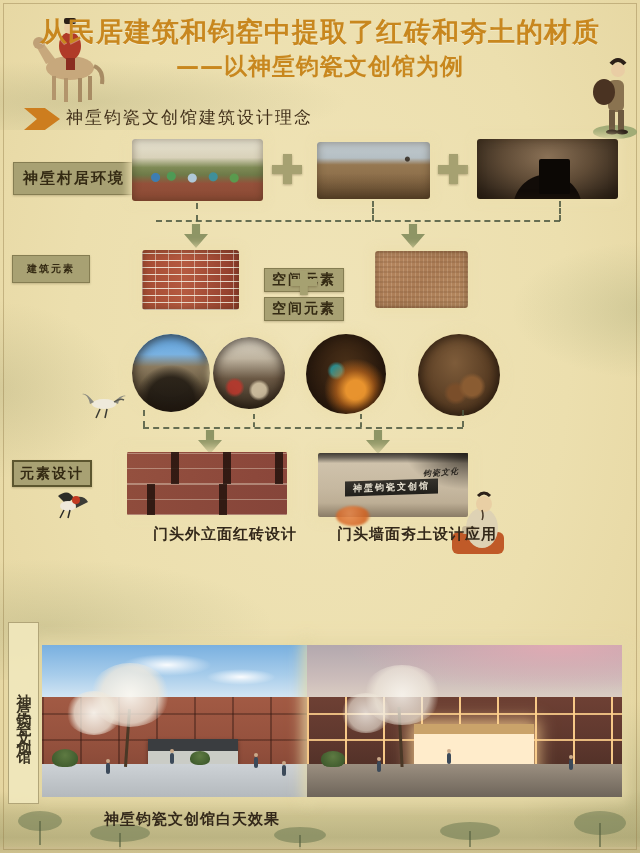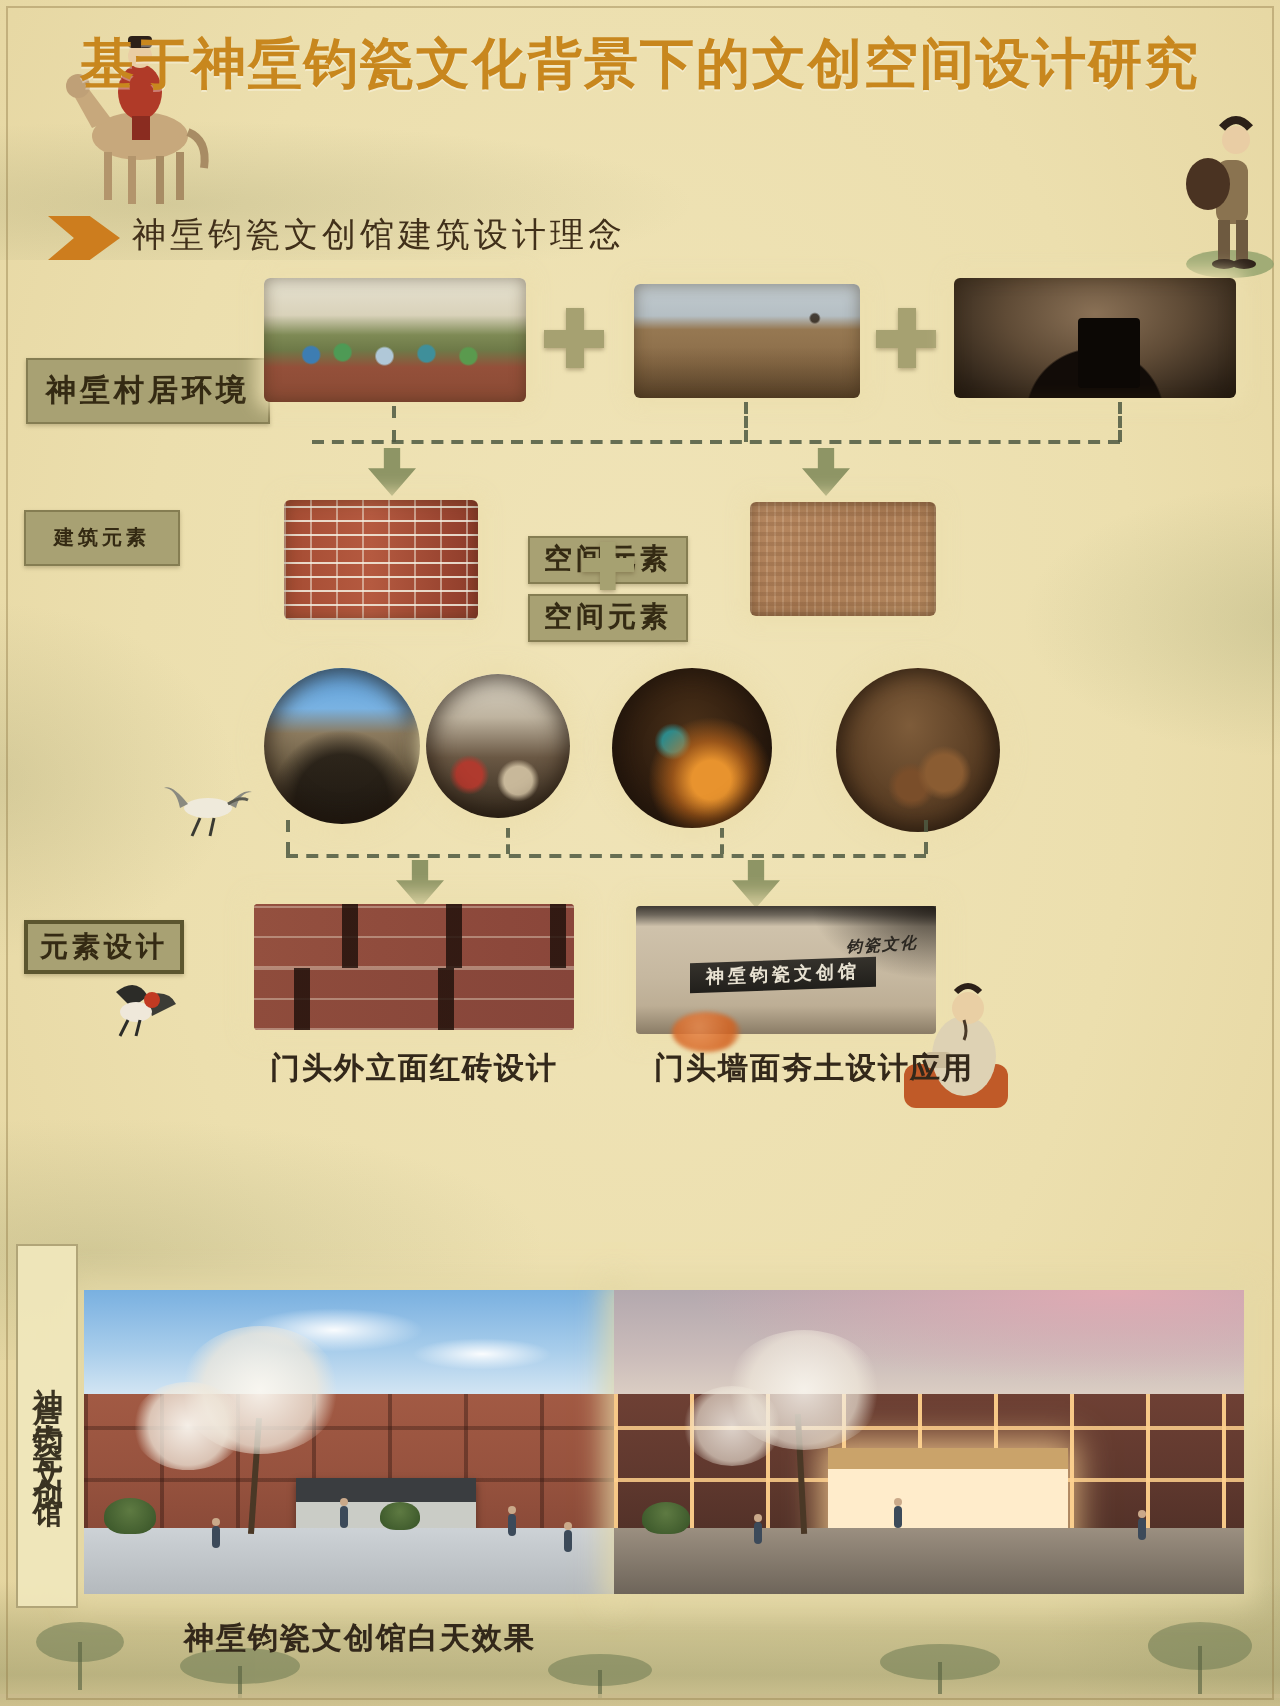--- a/index.html
+++ b/index.html
@@ -136,21 +136,21 @@
   .earth-sign-small{
     position:absolute;right:6%;top:22%;color:#2c2822;font-size:8px;font-style:italic;
     letter-spacing:1px;transform:skewY(-4deg);font-weight:bold;
   }
   .persimmon{position:absolute;left:12%;bottom:-14%;width:34px;height:20px;border-radius:50%;
     background:radial-gradient(circle at 40% 40%, #e8874a, #d2601e 70%, rgba(210,96,30,0) 100%);
     filter:blur(1px);opacity:.85;}
   
   .caption{
     position:absolute;font-size:15px;font-weight:bold;color:#33281a;
-    letter-spacing:1px;text-align:center;font-family:"DejaVu Serif",serif;
+    letter-spacing:1px;text-align:right;font-family:"DejaVu Serif",serif;
   }
   
   .dash-h{position:absolute;border-top:2px dashed #4f5a42;opacity:.85;}
   .dash-v{position:absolute;border-left:2px dashed #4f5a42;opacity:.85;}
   .arrow-down{
     position:absolute;width:24px;height:24px;background:#8e9565;
     clip-path:polygon(33% 0,67% 0,67% 42%,100% 42%,50% 100%,0 42%,33% 42%);
     box-shadow:none;
   }
   .plus{
@@ -258,37 +258,38 @@
     <rect x="26" y="70" width="4" height="24" fill="#b3956c"></rect>
     <rect x="38" y="72" width="4" height="24" fill="#b3956c"></rect>
     <rect x="52" y="72" width="4" height="24" fill="#a88c64"></rect>
     <rect x="62" y="70" width="4" height="24" fill="#a88c64"></rect>
     <path d="M68 60 q10 4 8 18" stroke="#a88c64" stroke-width="4" fill="none"></path>
     <ellipse cx="44" cy="40" rx="11" ry="14" fill="#b03a28"></ellipse>
     <circle cx="44" cy="22" r="6" fill="#e9cda4"></circle>
     <rect x="38" y="12" width="12" height="6" rx="2" fill="#2c2018"></rect>
     <rect x="40" y="52" width="9" height="12" fill="#8a2c20"></rect>
   </svg>
-  <div class="title">基于神垕钧瓷文化背景下的文创空间设计研究</div>
+  <div class="title">从民居建筑和钧窑中提取了红砖和夯土的材质</div>
+  <div class="subtitle">——以神垕钧瓷文创馆为例</div>
   <svg class="deco-svg" style="right:0px;top:50px;width:50px;height:90px;" viewBox="0 0 50 90">
     <ellipse cx="25" cy="82" rx="22" ry="7" fill="#8fa06a" opacity=".8"></ellipse>
     <rect x="18" y="30" width="16" height="32" rx="6" fill="#8a7350"></rect>
     <ellipse cx="14" cy="42" rx="11" ry="13" fill="#4a3322"></ellipse>
     <circle cx="28" cy="20" r="7" fill="#e9cda4"></circle>
     <path d="M21 14 q7 -8 14 0" stroke="#2c2018" stroke-width="4" fill="none"></path>
     <rect x="19" y="60" width="6" height="20" fill="#6e5a40"></rect>
     <rect x="28" y="60" width="6" height="20" fill="#6e5a40"></rect>
     <ellipse cx="22" cy="82" rx="6" ry="2.5" fill="#2c2018"></ellipse>
     <ellipse cx="32" cy="82" rx="6" ry="2.5" fill="#2c2018"></ellipse>
   </svg>
 
   <div class="chevron"></div>
   <div class="section-heading">神垕钧瓷文创馆建筑设计理念</div>
 
-  <div class="lbox" style="left:13px;top:162px;width:122px;height:33px;font-size:15px;margin-top:17px;">神垕村居环境</div>
+  <div class="lbox" style="left:13px;top:162px;width:122px;height:33px;font-size:15px;">神垕村居环境</div>
   <div class="photo ph-village" style="left:132px;top:139px;width:131px;height:62px;"></div>
   <div class="plus" style="left:272px;top:154px;width:30px;height:30px;"></div>
   <div class="photo ph-street" style="left:317px;top:142px;width:113px;height:57px;"></div>
   <div class="plus" style="left:438px;top:154px;width:30px;height:30px;"></div>
   <div class="photo ph-cave" style="left:477px;top:139px;width:141px;height:60px;"></div>
 
   <div class="dash-v" style="left:196px;top:203px;height:18px;"></div>
   <div class="dash-v" style="left:372px;top:201px;height:20px;"></div>
   <div class="dash-v" style="left:559px;top:201px;height:20px;"></div>
   <div class="dash-h" style="left:156px;top:220px;width:404px;"></div>

